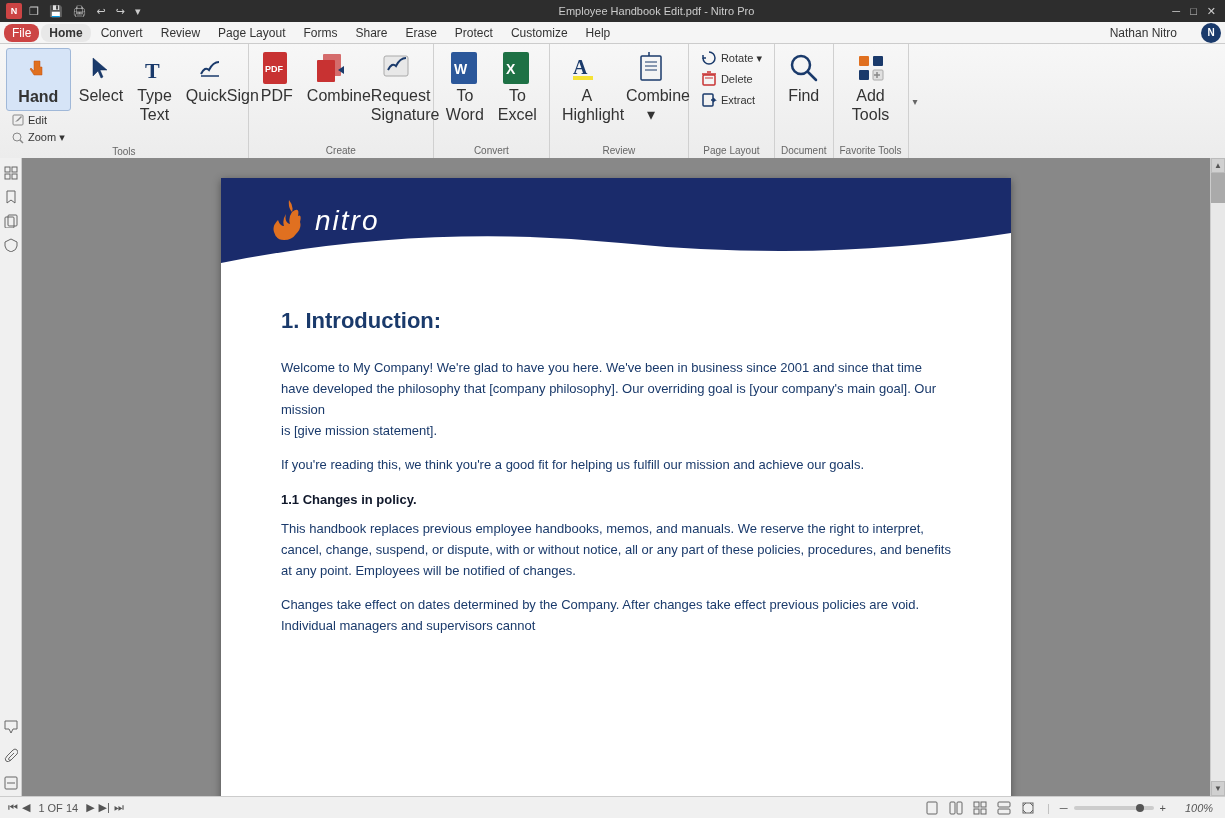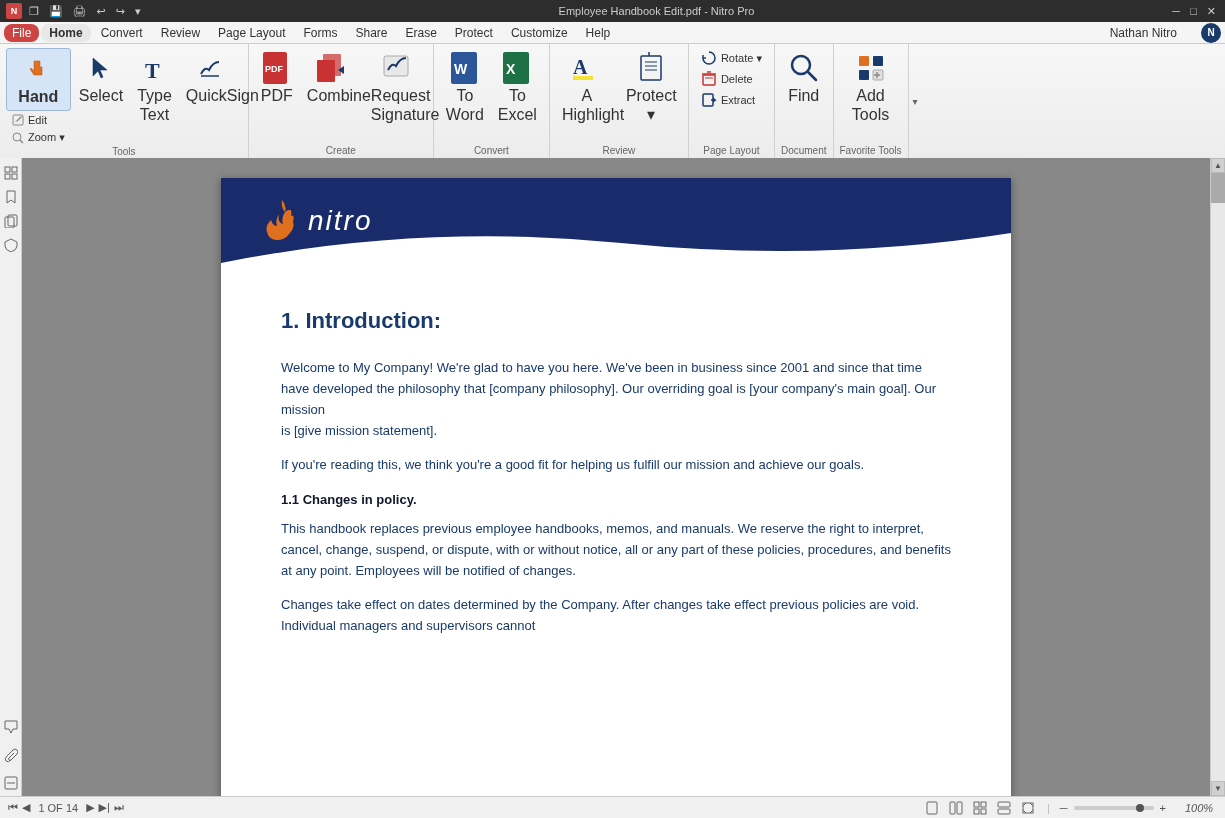--- a/index.html
+++ b/index.html
@@ -211,21 +211,21 @@
     }
     .pdf-header {
       background: #1a2b6b;
       height: 85px;
       position: relative;
       overflow: hidden;
     }
     .nitro-logo {
       position: absolute;
       top: 20px;
-      left: 44px;
+      left: 51px;
       display: flex;
       align-items: center;
       gap: 8px;
     }
     .nitro-flame {
       width: 35px; height: 45px;
     }
     .nitro-text {
       color: white;
       font-size: 28px;
@@ -479,21 +479,21 @@
           <div class="icon-area">
             <svg width="32" height="32">
                 <rect x="6" y="4" width="20" height="24" rx="1" fill="none" stroke="#1a3a6b" stroke-width="1.5"></rect>
                 <line x1="10" y1="10" x2="22" y2="10" stroke="#1a3a6b" stroke-width="1"></line>
                 <line x1="10" y1="14" x2="22" y2="14" stroke="#1a3a6b" stroke-width="1"></line>
                 <line x1="10" y1="18" x2="22" y2="18" stroke="#1a3a6b" stroke-width="1"></line>
                 <line x1="14" y1="4" x2="14" y2="0" stroke="#1a3a6b" stroke-width="1.5"></line>
                 <path d="M12 0 L14 -3 L16 0" fill="#1a3a6b"></path>
               </svg>
           </div>
-          <span class="btn-label">Protect ▾</span>
+          <span class="btn-label">Combine ▾</span>
         </div>
       </div>
       <div class="ribbon-group-label">Review</div>
     </div>
 
     <div class="ribbon-group">
       <div class="ribbon-group-content">
         <div class="ribbon-col">
           <div class="ribbon-btn-small">
             <svg width="16" height="16">

